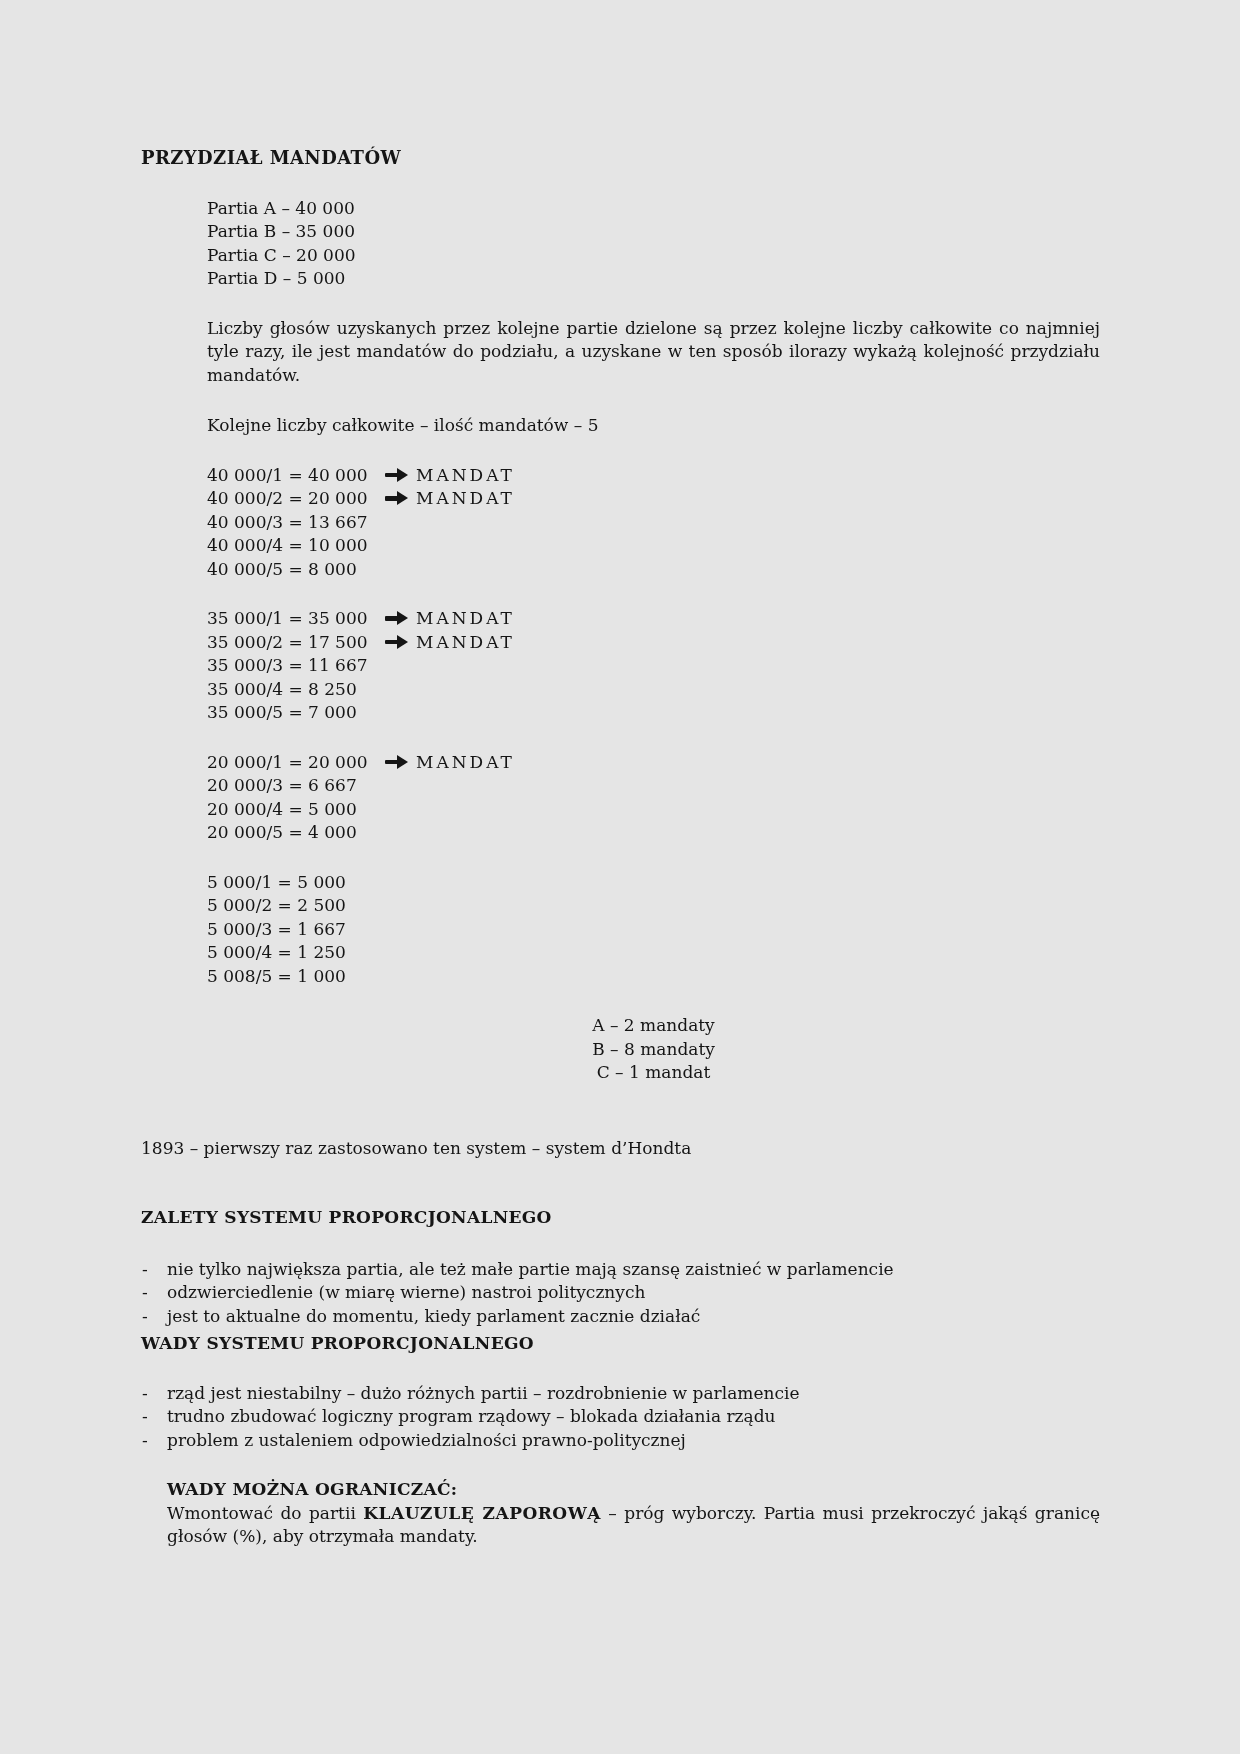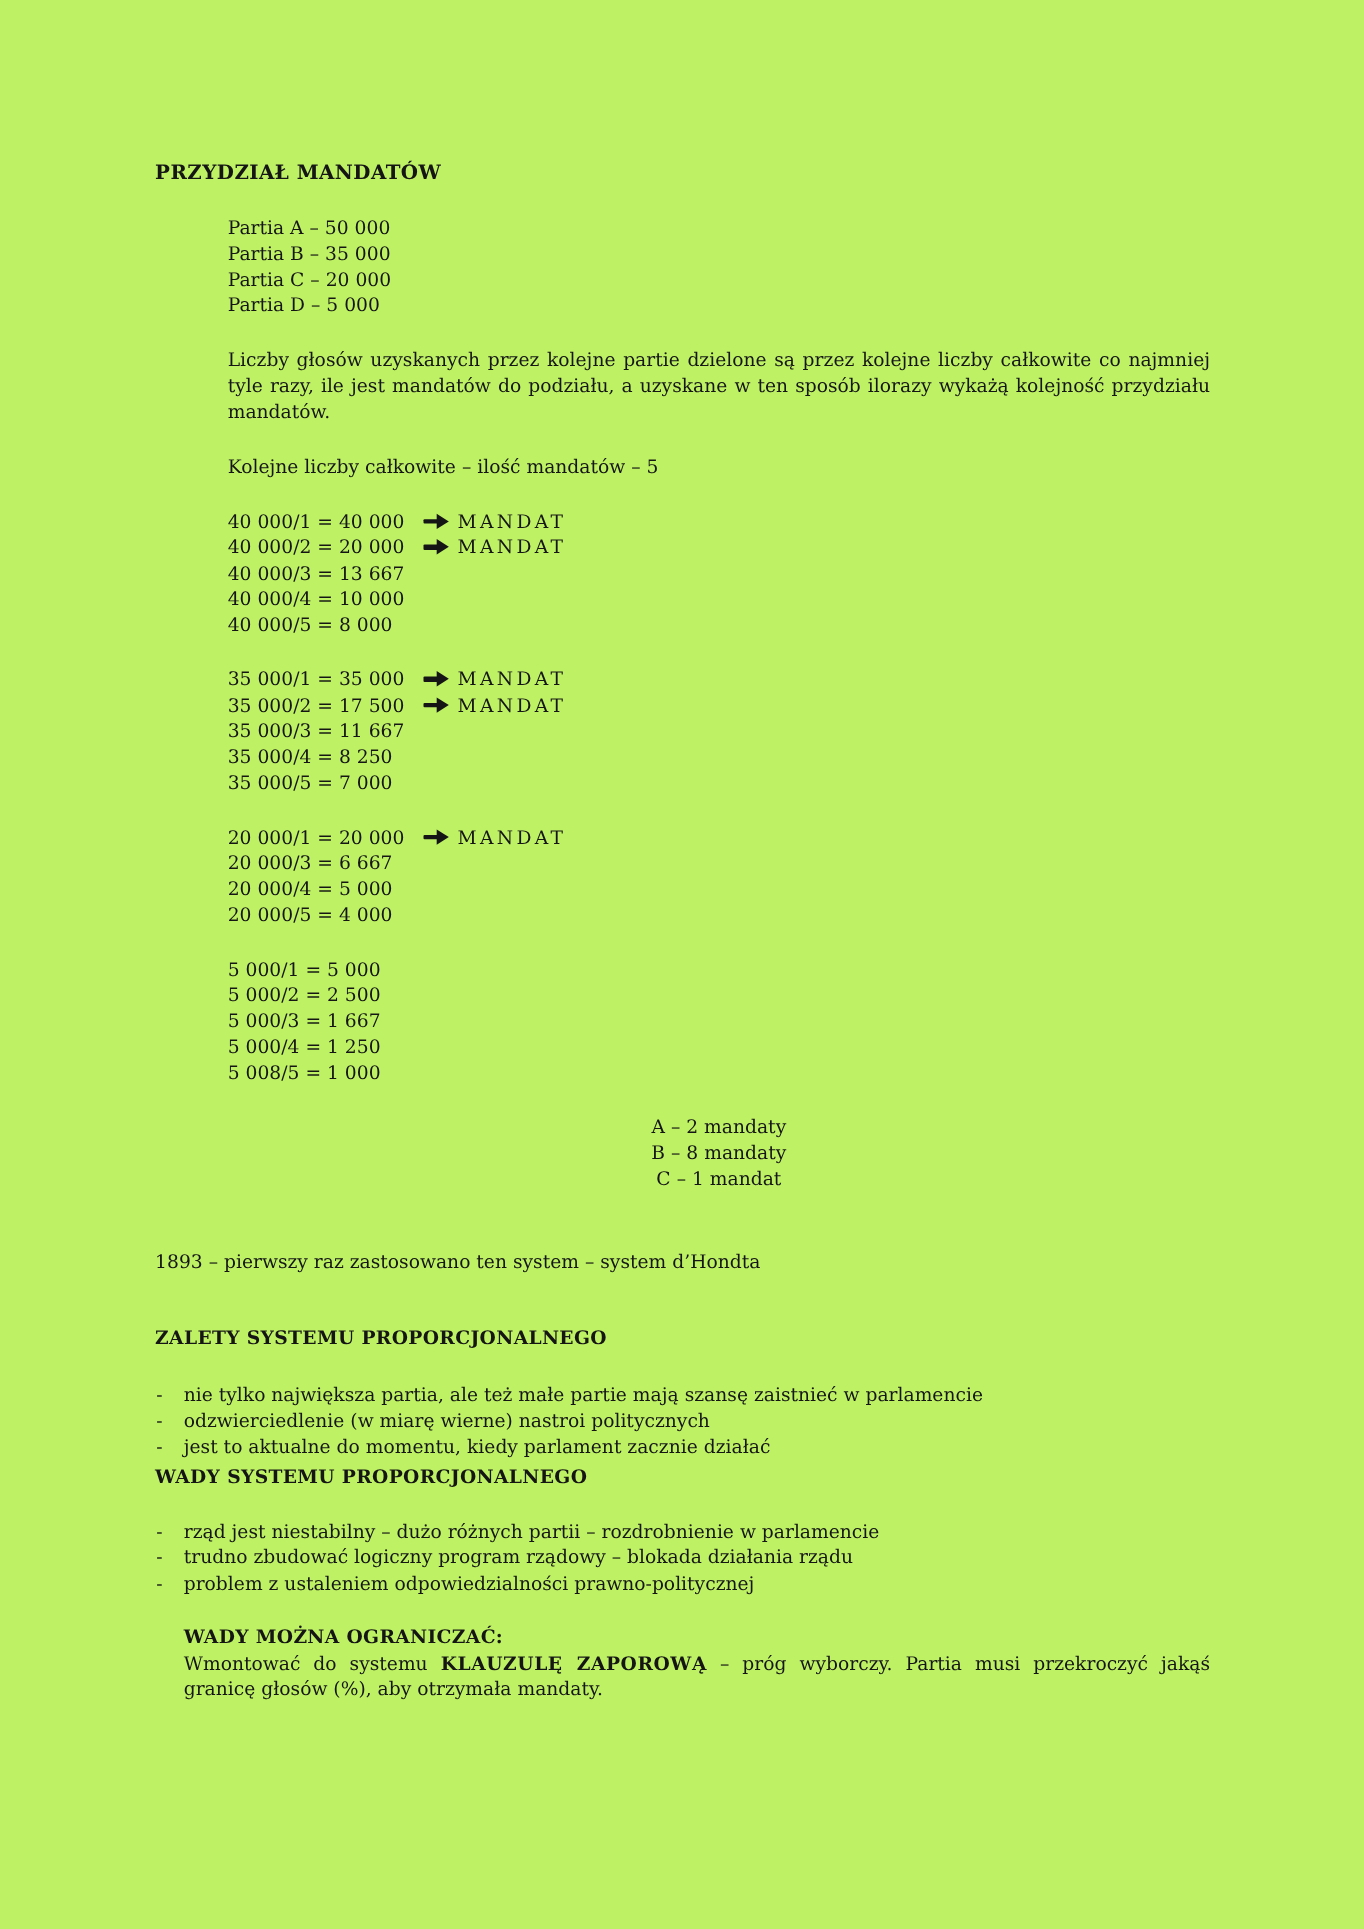--- a/index.html
+++ b/index.html
@@ -1,20 +1,20 @@
 <!DOCTYPE html>
 <html><head>
 <meta charset="utf-8">
 <style>
   html,body { margin:0; padding:0; background:#ffffff; }
   .page {
     position:relative;
     width:1240px; height:1754px;
     box-sizing:border-box;
-    background:#bef264;
+    background:#e5e5e5;
     color:#151515;
     font-family:"DejaVu Serif", serif;
     font-size:17px;
     line-height:23.5px;
     padding:146px 140px 0 141px;
     overflow:hidden;
   }
   .title { font-weight:bold; font-size:18px; letter-spacing:0.4px; }
   .indent { margin-left:66px; }
   .party-list { margin-top:27px; }
@@ -43,21 +43,21 @@
   .bold-inline { font-weight:bold; letter-spacing:0.5px; }
 </style>
 </head>
 <body>
 
 <div class="page">
 
   <div class="title">PRZYDZIAŁ MANDATÓW</div>
 
   <div class="party-list indent" id="party-list">
-      <div>Partia A  – 50 000</div>
+      <div>Partia A  – 40 000</div>
       <div>Partia B – 35 000</div>
       <div>Partia C – 20 000</div>
       <div>Partia D  – 5 000</div>
     </div>
 
   <div class="intro indent">Liczby głosów uzyskanych przez kolejne partie dzielone są przez kolejne liczby całkowite co najmniej tyle razy, ile jest mandatów do podziału, a uzyskane w ten sposób ilorazy wykażą kolejność przydziału mandatów.</div>
 
   <div class="note indent">Kolejne liczby całkowite – ilość mandatów – 5</div>
 
   <div id="calc-blocks">
@@ -125,16 +125,16 @@
         <span class="btext">trudno zbudować logiczny program rządowy – blokada działania rządu</span>
       </div>
       <div class="bullet">
         <span class="dash">-</span>
         <span class="btext">problem z ustaleniem odpowiedzialności prawno-politycznej</span>
       </div>
     </div>
 
   <div class="mitigation">
     <div class="mitigation-heading">WADY MOŻNA OGRANICZAĆ:</div>
-    <div class="mitigation-text"><span>Wmontować do systemu </span><span class="bold-inline">KLAUZULĘ ZAPOROWĄ</span><span> – próg wyborczy. Partia musi przekroczyć jakąś granicę głosów (%), aby otrzymała mandaty.</span></div>
+    <div class="mitigation-text"><span>Wmontować do partii </span><span class="bold-inline">KLAUZULĘ ZAPOROWĄ</span><span> – próg wyborczy. Partia musi przekroczyć jakąś granicę głosów (%), aby otrzymała mandaty.</span></div>
   </div>
 
 </div>
 
 </body></html>

